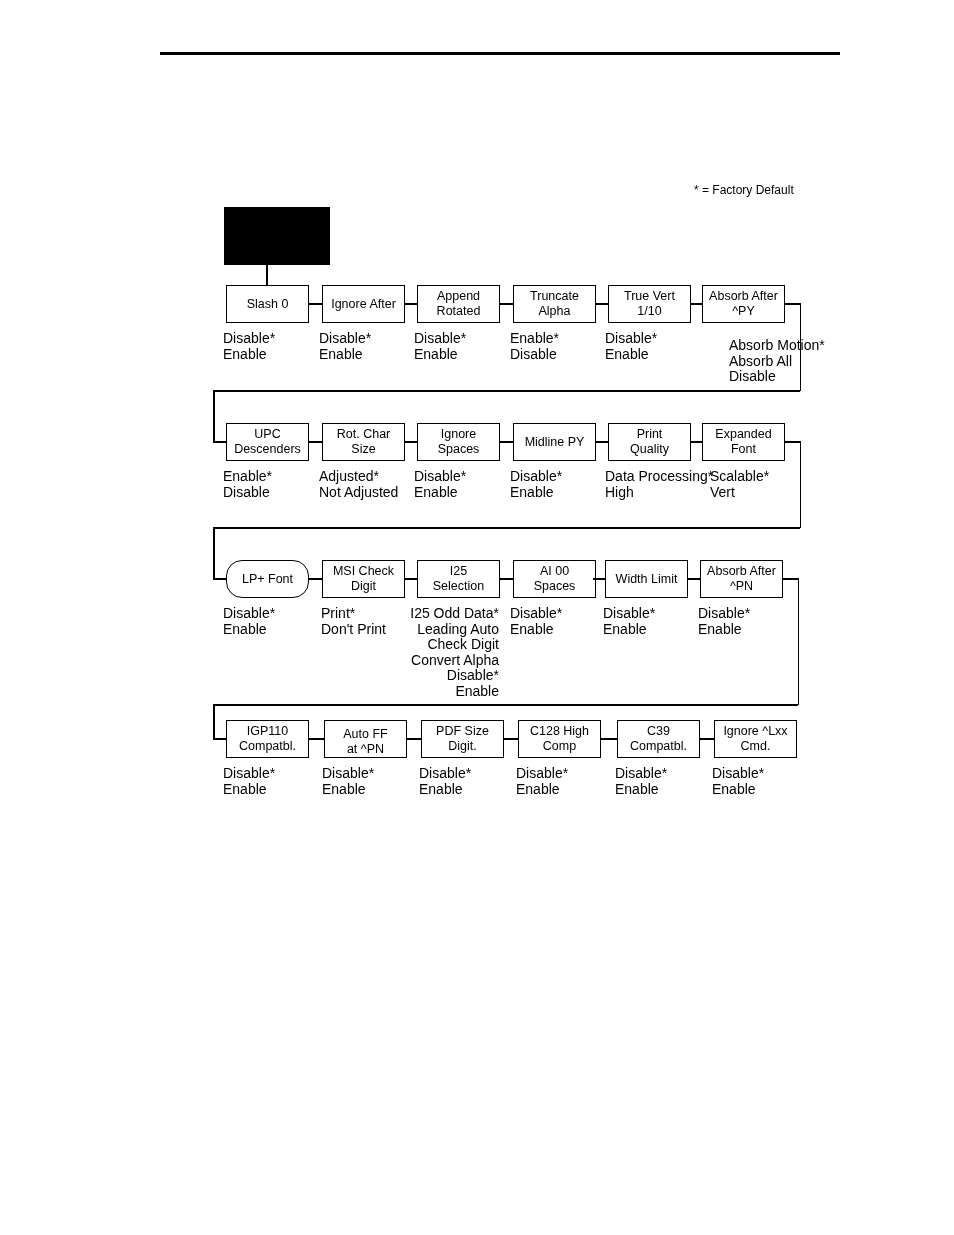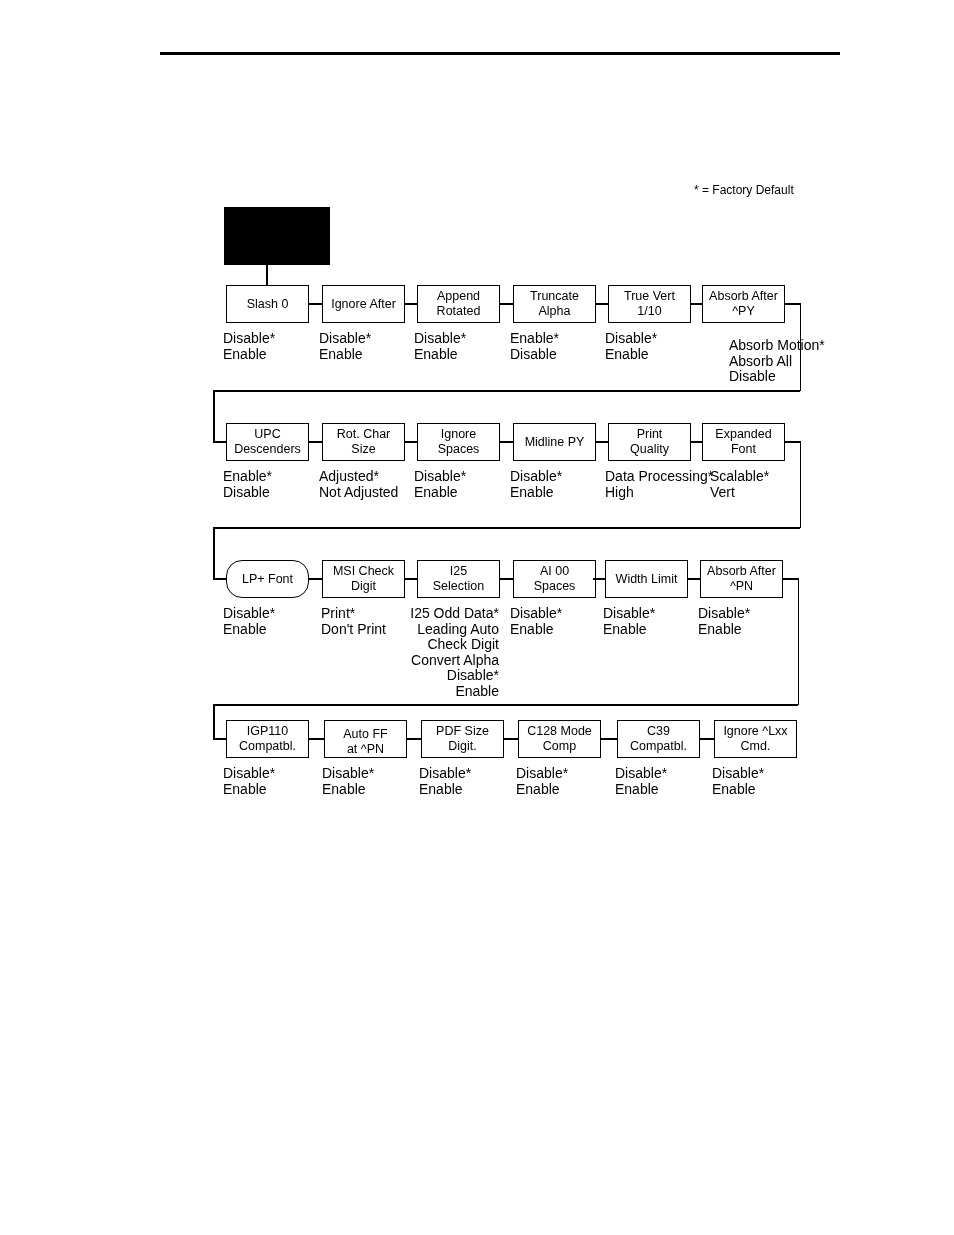--- a/index.html
+++ b/index.html
@@ -311,21 +311,21 @@
 Enable</div>
 
     <div class="node" style="left:421px; top:720px;">
       <span class="node-label">PDF Size
 Digit.</span>
     </div>
     <div class="options" style="left:419px; top:766px;">Disable*
 Enable</div>
 
     <div class="node" style="left:518px; top:720px;">
-      <span class="node-label">C128 Mode
+      <span class="node-label">C128 High
 Comp</span>
     </div>
     <div class="options" style="left:516px; top:766px;">Disable*
 Enable</div>
 
     <div class="node" style="left:617px; top:720px;">
       <span class="node-label">C39
 Compatbl.</span>
     </div>
     <div class="options" style="left:615px; top:766px;">Disable*

